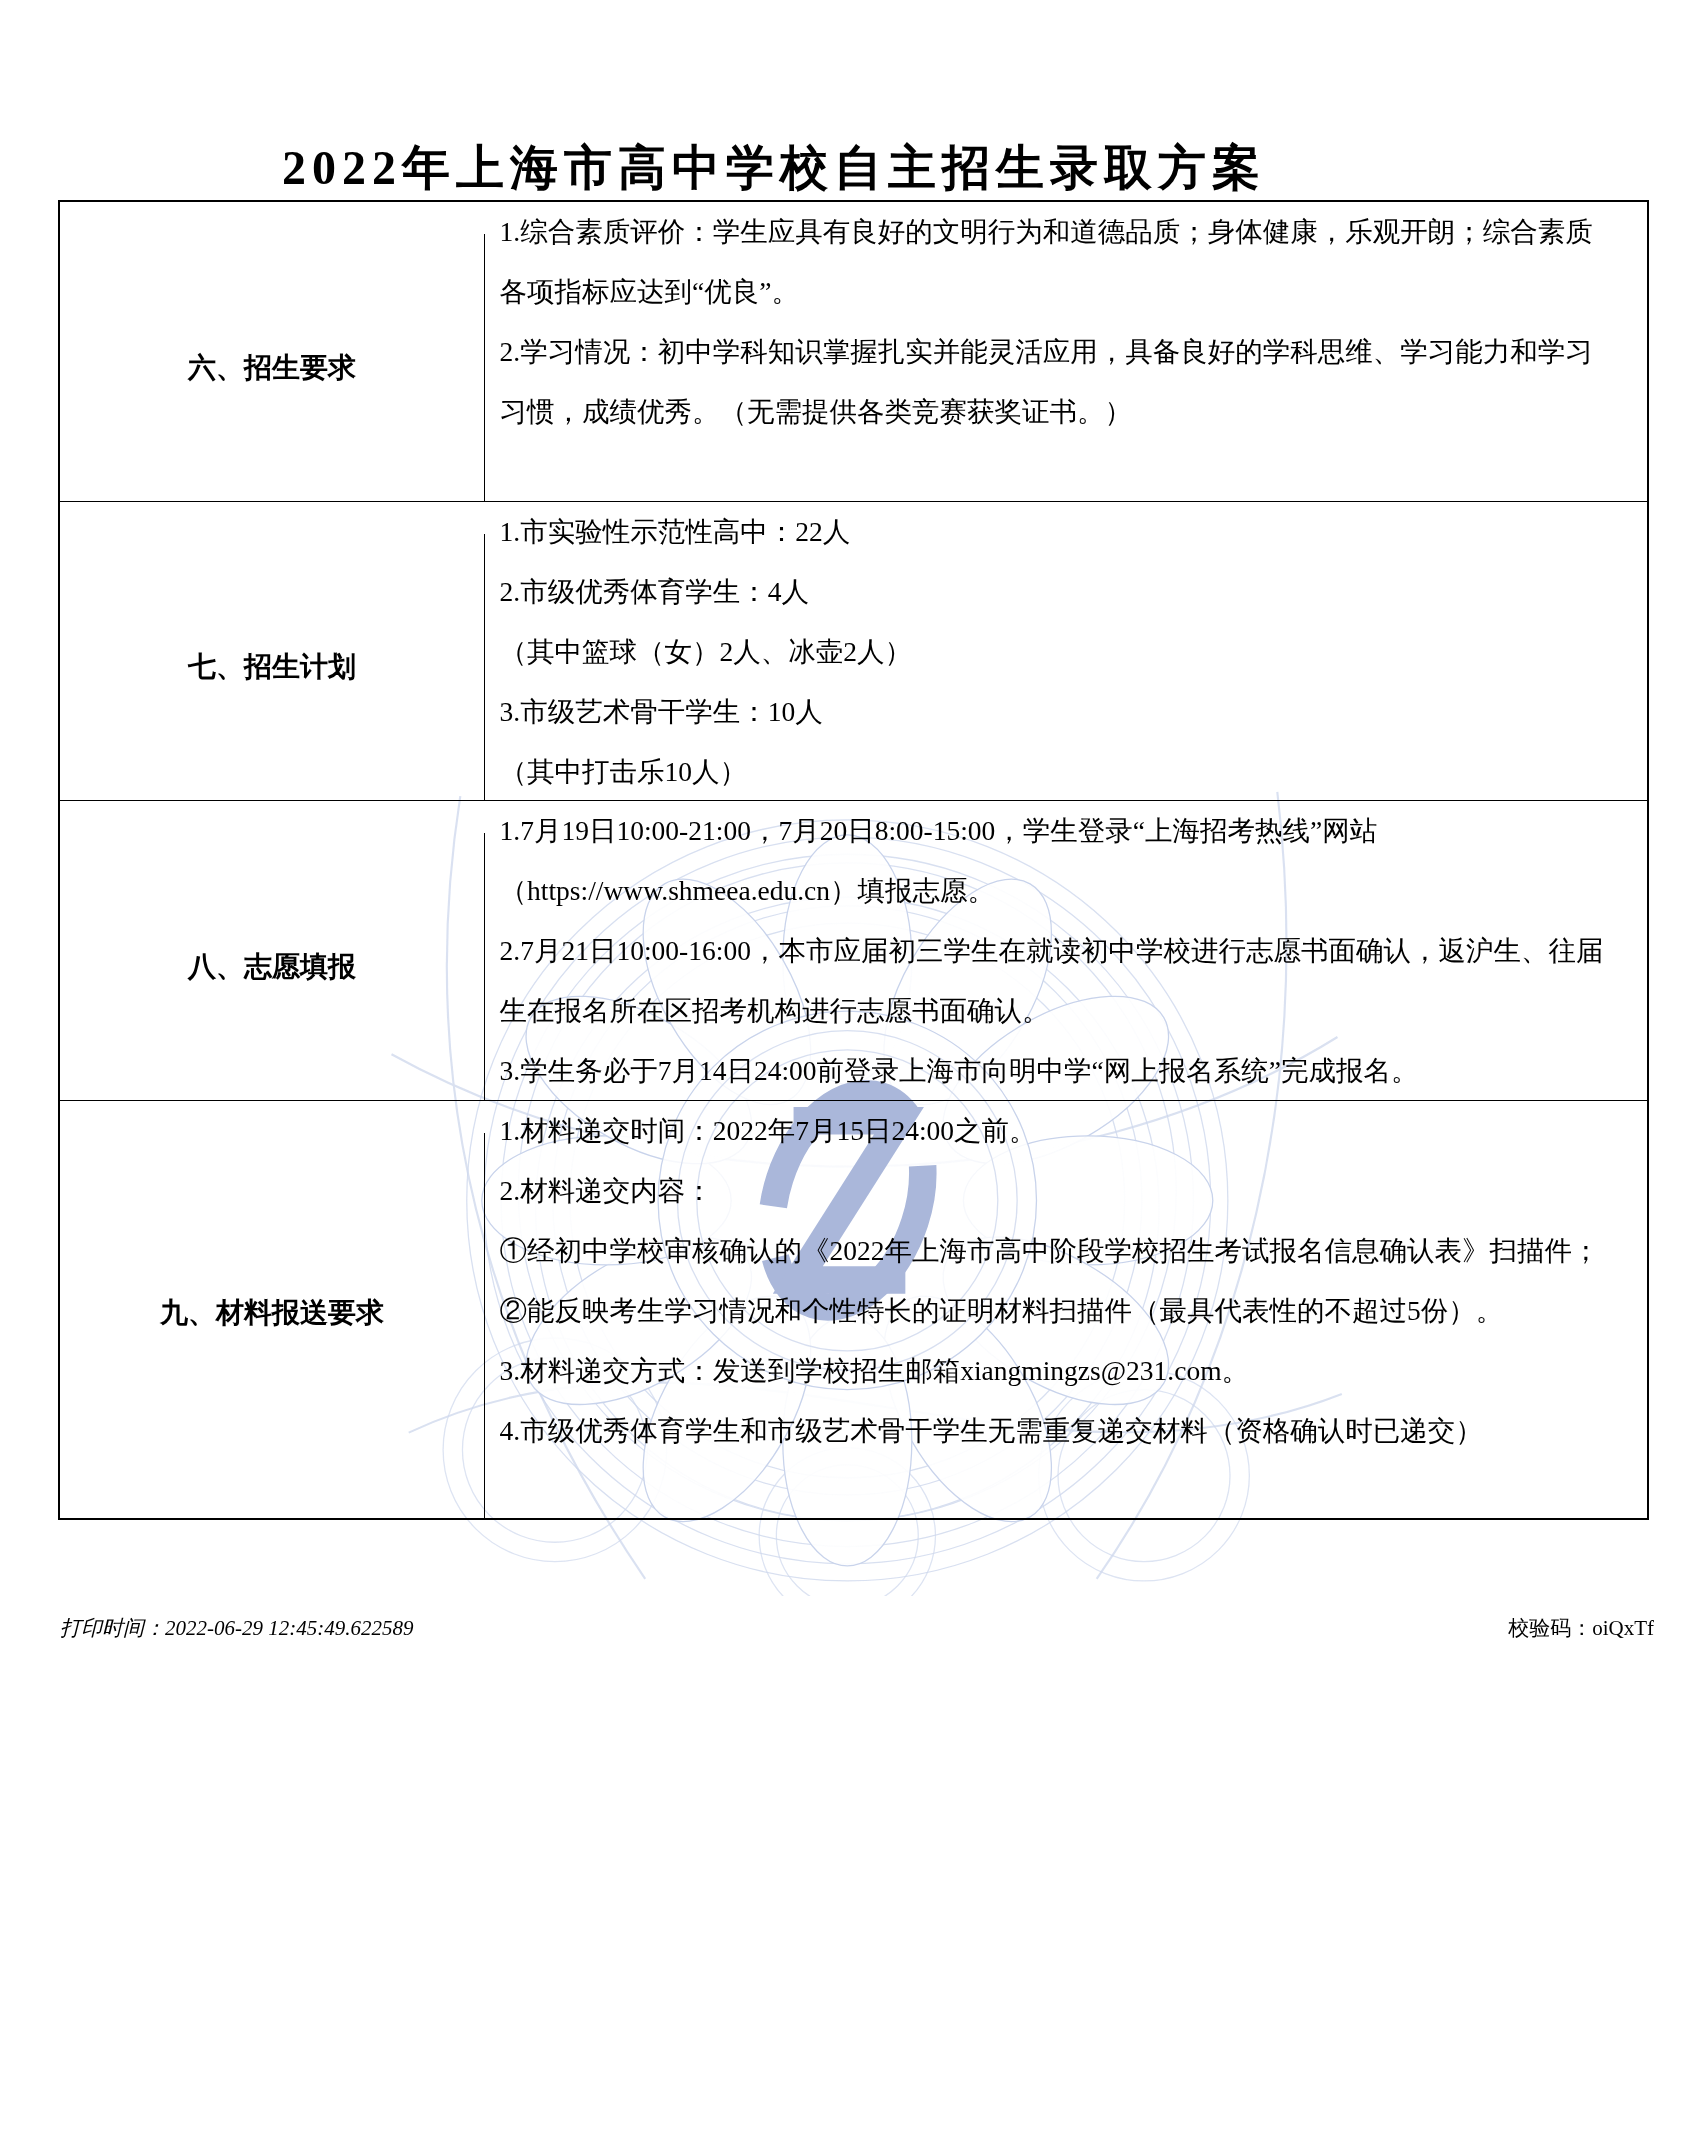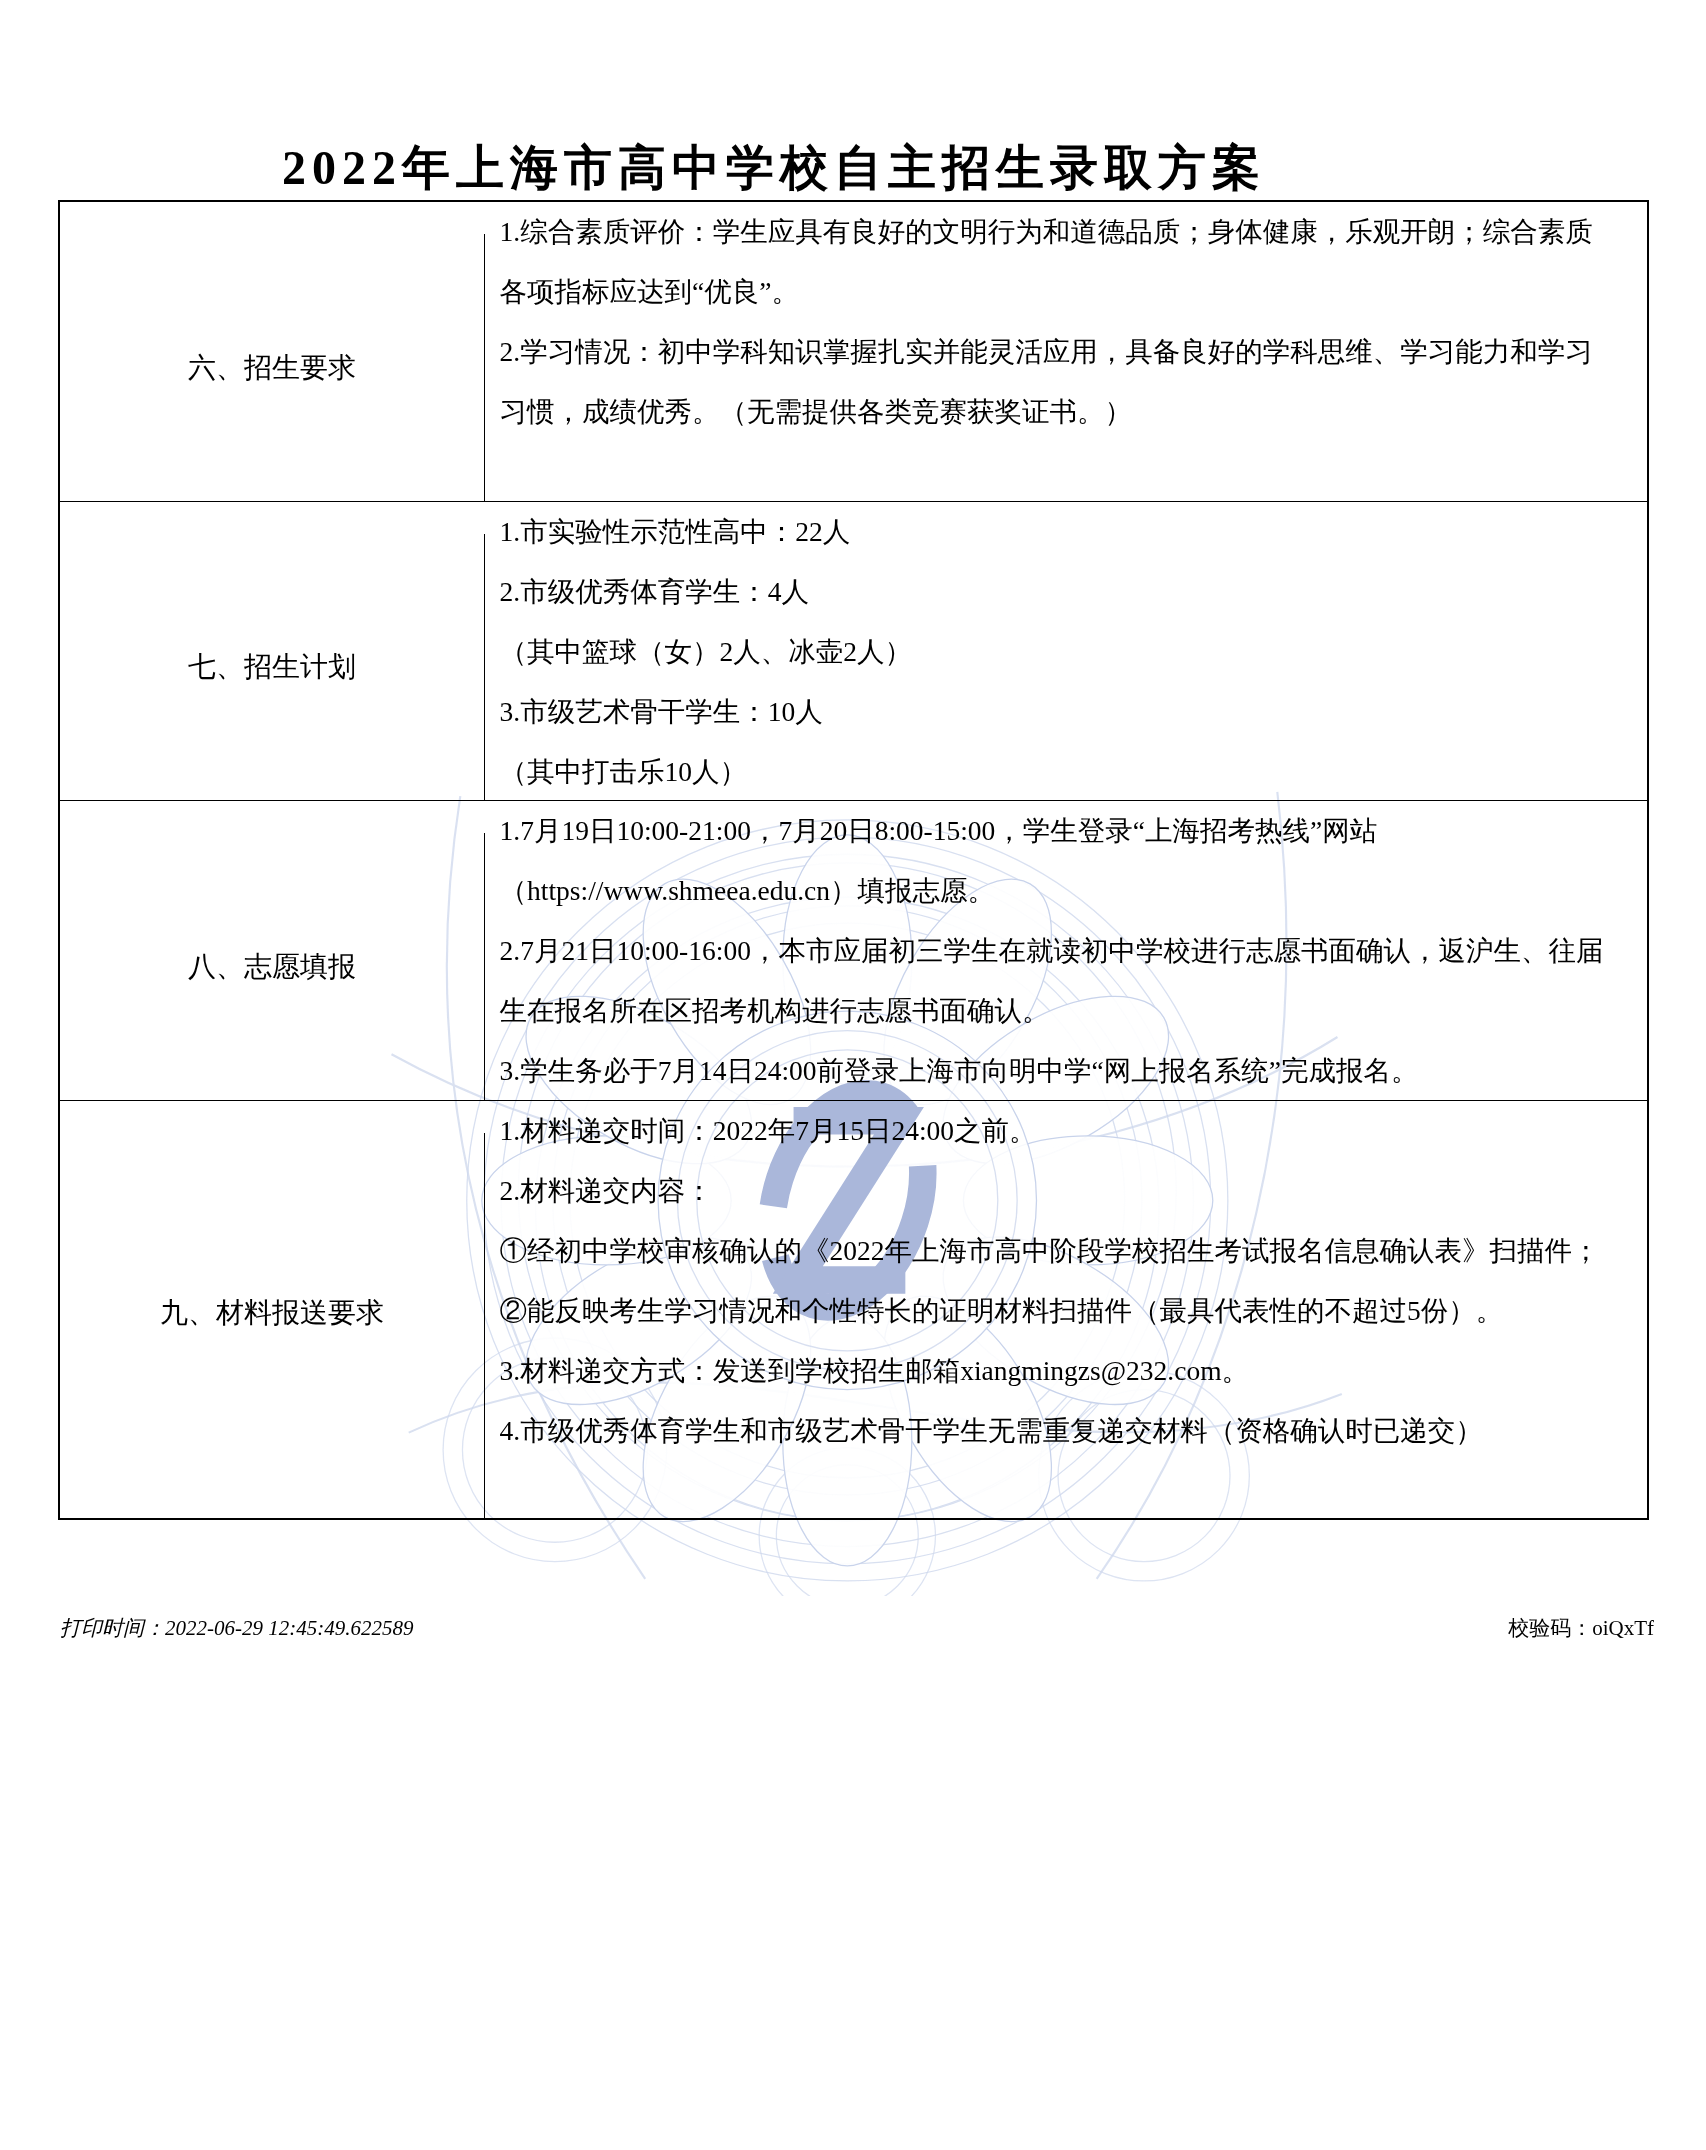--- a/index.html
+++ b/index.html
@@ -43,21 +43,21 @@
   .t-row{display:flex;}
   .t-row + .t-row{border-top:1.7px solid #000;}
   .t-row.r1{height:299px;}
   .t-row.r2{height:298px;}
   .t-row.r3{height:299px;}
   .t-row.r4{height:417px;}
   .cell-h{
     width:425px;
     border-right:1.7px solid #000;
     display:flex;align-items:center;justify-content:center;
-    font-weight:normal;
+    font-weight:bold;
     font-size:28px;
     flex:none;
     box-sizing:border-box;
     margin-top:32px;
   }
   .t-row.r4 .cell-h{padding-bottom:26px;}
   .cell-c{
     flex:1;
     padding:0 13px 0 14.6px;
     font-size:27.5px;
@@ -179,21 +179,21 @@
       </div>
     </div>
 
     <div class="t-row r4">
       <div class="cell-h">九、材料报送要求</div>
       <div class="cell-c">
         <div class="cell-line">1.材料递交时间：2022年7月15日24:00之前。</div>
         <div class="cell-line">2.材料递交内容：</div>
         <div class="cell-line">①经初中学校审核确认的《2022年上海市高中阶段学校招生考试报名信息确认表》扫描件；</div>
         <div class="cell-line">②能反映考生学习情况和个性特长的证明材料扫描件（最具代表性的不超过5份）。</div>
-        <div class="cell-line">3.材料递交方式：发送到学校招生邮箱xiangmingzs@232.com。</div>
+        <div class="cell-line">3.材料递交方式：发送到学校招生邮箱xiangmingzs@231.com。</div>
         <div class="cell-line">4.市级优秀体育学生和市级艺术骨干学生无需重复递交材料（资格确认时已递交）</div>
       </div>
     </div>
 
   </div>
 
   <div class="doc-footer-left">
     <span>打印时间：</span><span>2022-06-29 12:45:49.622589</span>
   </div>
   <div class="doc-footer-right">

